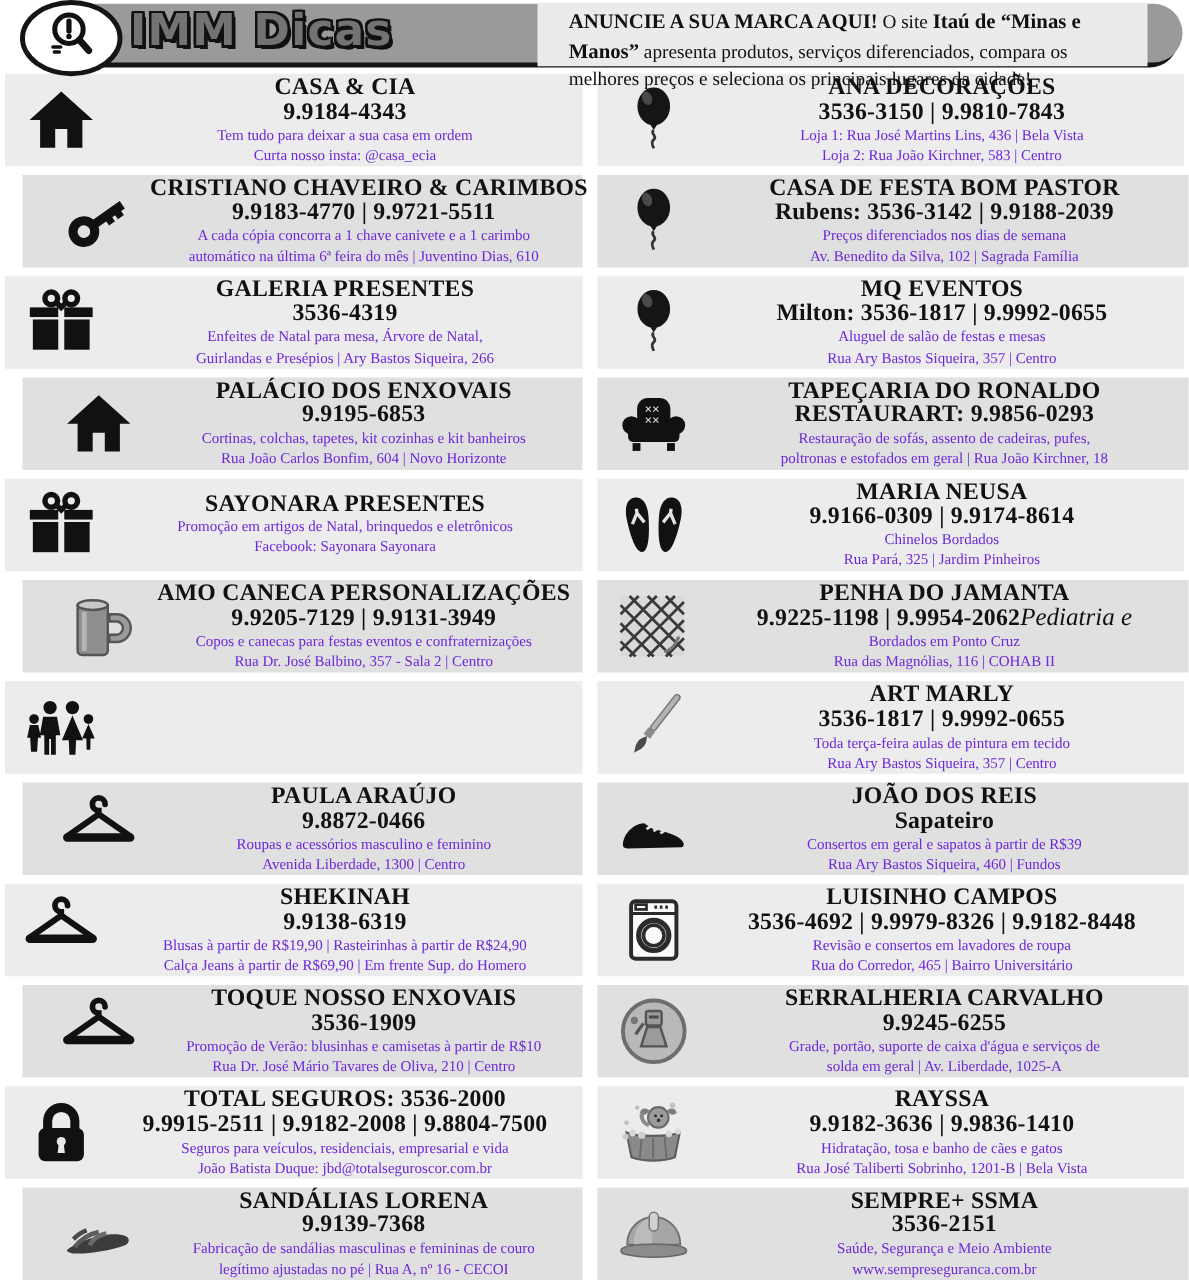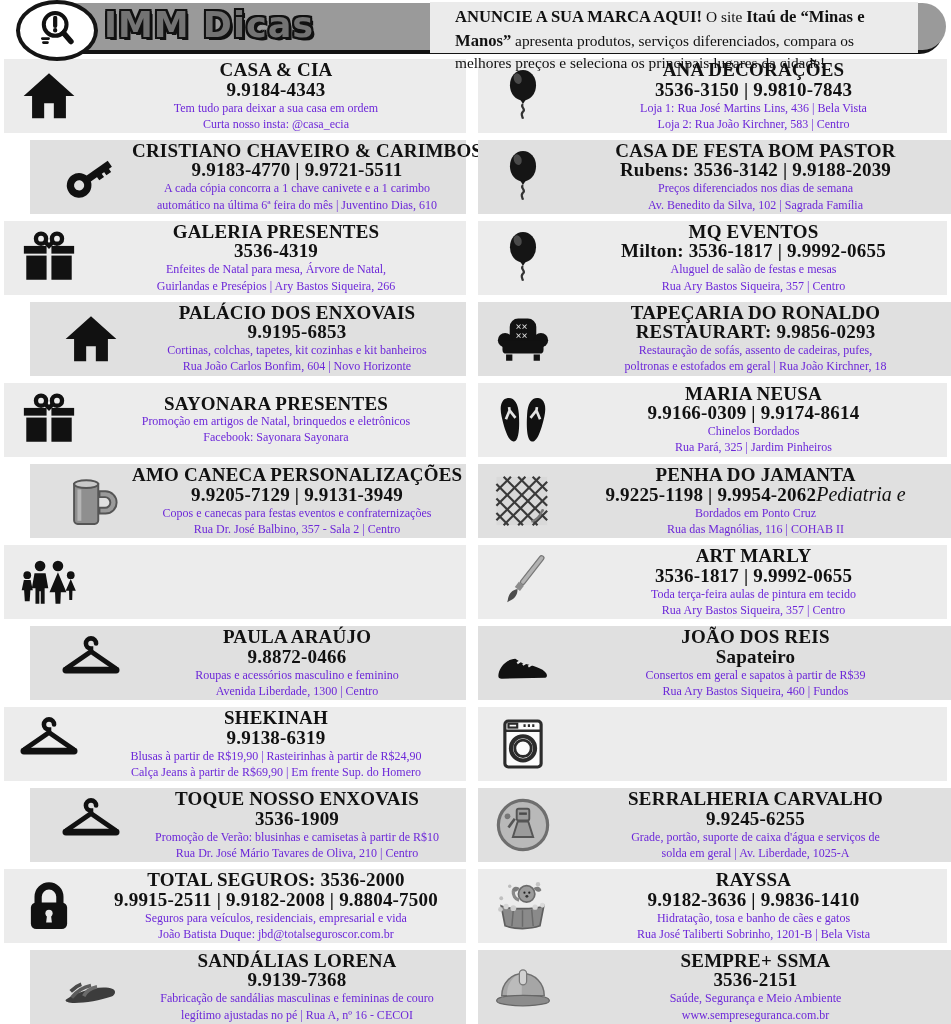--- a/index.html
+++ b/index.html
@@ -36,21 +36,21 @@
   
   .grid{
     display:grid;grid-template-columns:462px 1fr;
     column-gap:12px;row-gap:7px;padding:2px 4px 0 4px;box-sizing:border-box;
   }
   .cell{
     display:flex;align-items:center;padding:1px 4px;min-height:71px;
   }
   .cell.light{background:#ececec;}
   .cell.dark{background:#e0e0e0;}
-  .cell.left.dark{margin-left:26px;padding-left:20px;}
+  .cell.left.dark{margin-left:14px;padding-left:20px;}
   .cell.right.dark{margin-right:-4px;}
   .icon-box{
     width:82px;flex:none;display:flex;align-items:center;justify-content:center;
   }
   .icon-box svg{width:58px;height:58px;}
   .text-box{flex:1;text-align:center;min-width:0;}
   .listing-title{
     font-weight:bold;font-size:19px;line-height:19.5px;white-space:nowrap;letter-spacing:.2px;
   }
   .listing-phone{
@@ -372,20 +372,26 @@
       <div class="icon-box">
         <svg viewBox="0 0 24 24" fill="none" stroke="#2b2b2b">
           <rect x="4.5" y="2.5" width="15" height="19" rx="1.4" stroke-width="1.3" fill="#fbfbfb"></rect>
           <path d="M4.5 6.5 h15" stroke-width="1"></path>
           <rect x="6" y="3.6" width="3.6" height="1.6" stroke-width="0.9"></rect>
           <path d="M12.2 4.4 h0.9 M14 4.4 h0.9 M15.8 4.4 h0.9" stroke-width="1.1"></path>
           <circle cx="12" cy="13.8" r="5" stroke-width="1.7"></circle>
           <circle cx="12" cy="13.8" r="3.4" stroke-width="1.2"></circle>
         </svg>
       </div>
+      <div class="text-box">
+        <div class="listing-title">LUISINHO CAMPOS</div>
+        <div class="listing-phone">3536-4692 | 9.9979-8326 | 9.9182-8448</div>
+        <div class="listing-line">Revisão e consertos em lavadores de roupa</div>
+        <div class="listing-line">Rua do Corredor, 465 | Bairro Universitário</div>
+      </div>
     </div>
     <div class="cell left dark">
       <div class="icon-box">
         <svg viewBox="0 0 24 24" fill="none" stroke="#111" stroke-linecap="round">
           <path d="M12 7.2 V6 a2.1 2.1 0 1 1 2.1-2.1" stroke-width="1.9"></path>
           <path d="M12 7.2 L22.2 14.3 M12 7.2 L1.8 14.3" stroke-width="2"></path>
           <path d="M1.6 14.9 H22.4" stroke-width="2.8"></path>
         </svg>
       </div>
       <div class="text-box">

